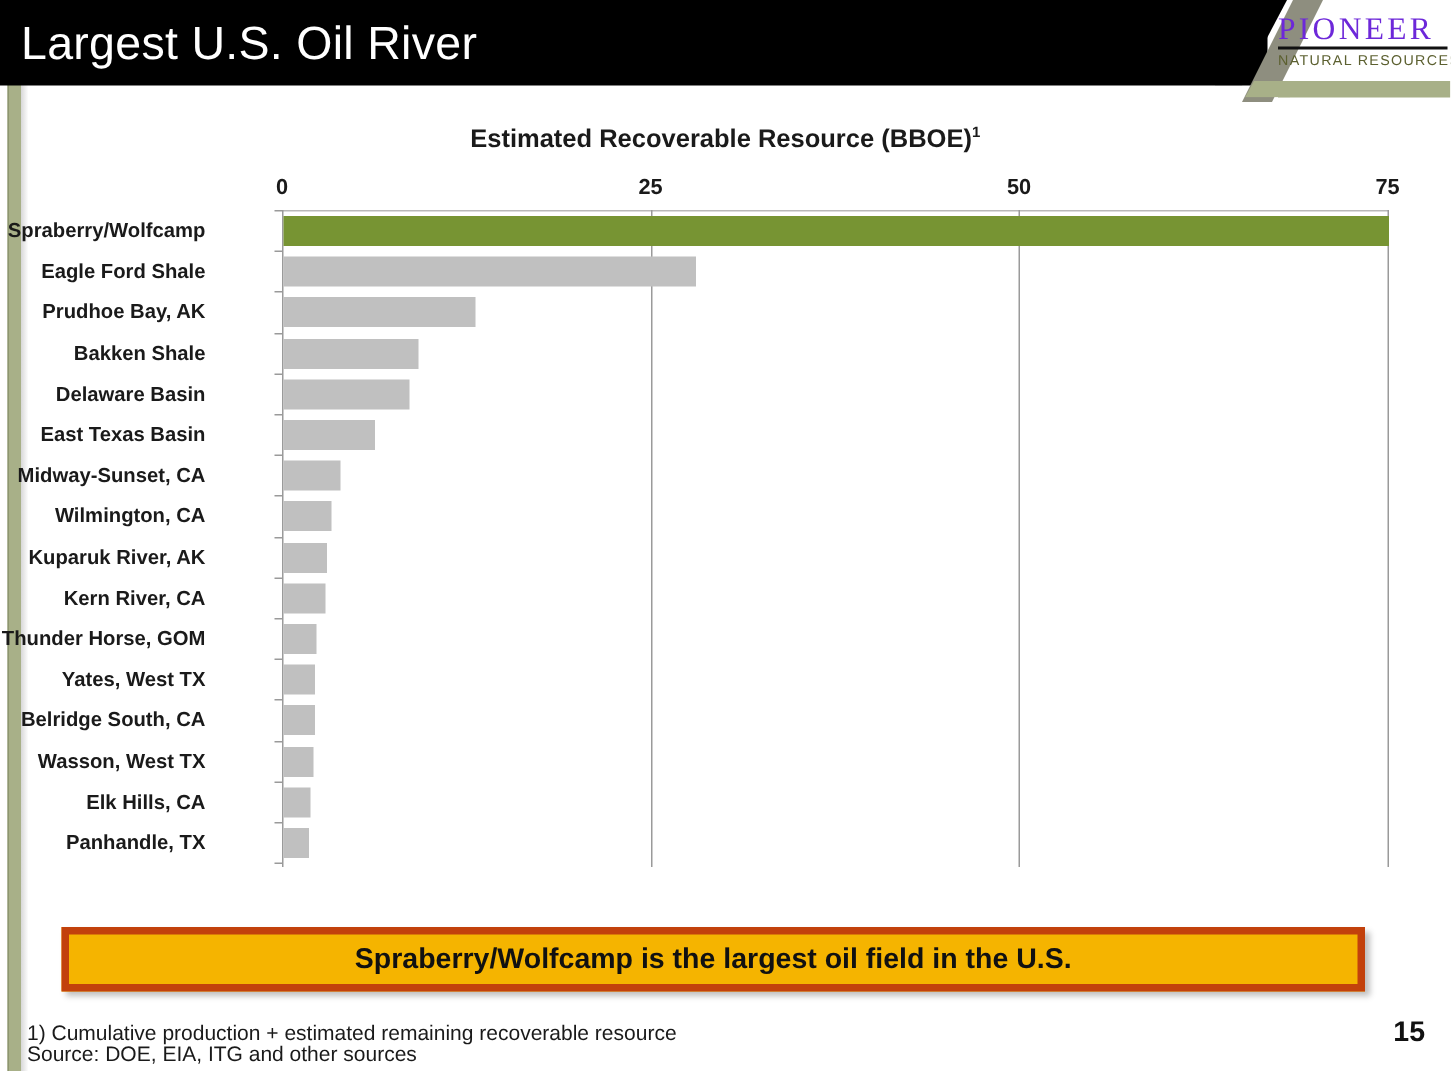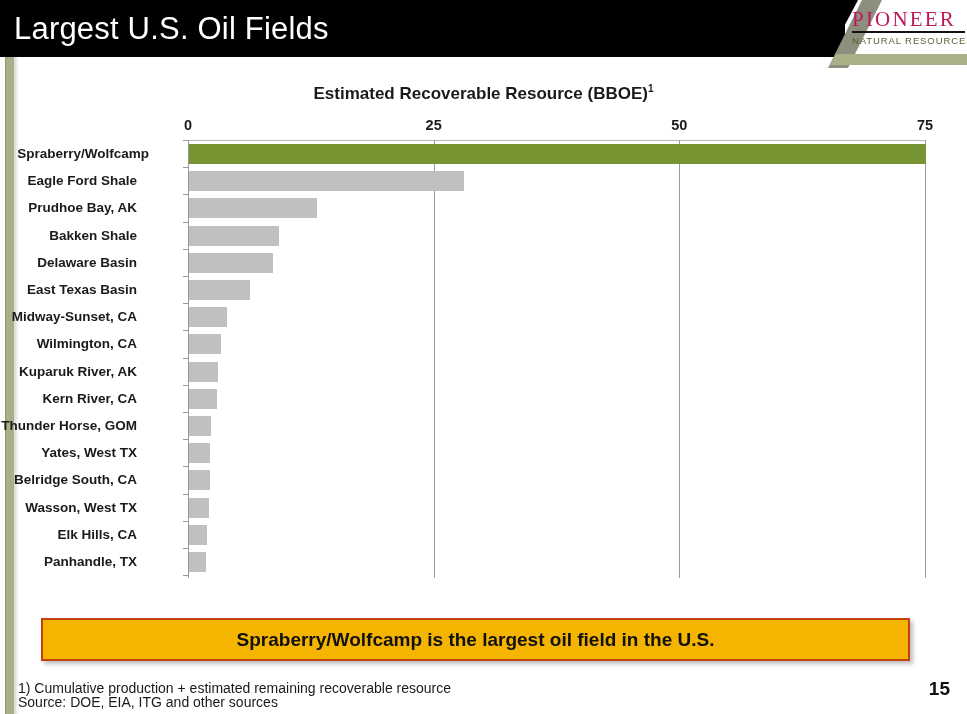--- a/index.html
+++ b/index.html
@@ -86,21 +86,21 @@
 
   
   #logo {
     position: absolute;
     left: 852px;
     top: 8px;
     width: 115px;
     text-align: left;
   }
   #logo-name {
-    color: #be185d;
+    color: #6d28d9;
     font-family: "Liberation Serif", serif;
     font-size: 21px;
     letter-spacing: 2.2px;
     line-height: 22px;
     white-space: nowrap;
   }
   #logo-rule {
     width: 113px;
     height: 2px;
     background: #111111;
@@ -216,21 +216,21 @@
   }
 
   
   #callout {
     position: absolute;
     left: 41px;
     top: 618px;
     width: 869px;
     height: 43px;
     background: #f5b400;
-    border: 2px solid #c2410c;
+    border: 5px solid #c2410c;
     box-sizing: border-box;
     display: flex;
     align-items: center;
     justify-content: center;
     box-shadow: 3px 3px 4px rgba(0,0,0,0.25);
   }
   #callout-text {
     font-size: 19px;
     font-weight: bold;
     color: #111111;
@@ -260,21 +260,21 @@
 
 <div id="slide">
 
   <div id="left-strip"></div>
   <div id="left-strip-shadow"></div>
 
   <div id="header">
     <div id="header-black"></div>
     <div id="header-wedge-gray"></div>
     <div id="header-wedge"></div>
-    <div id="header-title">Largest U.S. Oil Fields</div>
+    <div id="header-title">Largest U.S. Oil River</div>
   </div>
 
   <div id="logo-bar-tail"></div>
   <div id="logo-bar"></div>
   <div id="logo">
     <div id="logo-name">PIONEER</div>
     <div id="logo-rule"></div>
     <div id="logo-sub">NATURAL RESOURCES</div>
   </div>
 
@@ -289,21 +289,21 @@
       <div class="tick-label" style="left: 925px;">75</div>
     </div>
 
   <div id="axis-top"></div>
 
   <div id="plot">
       <div class="gridline" style="left: 0px;"></div>
       <div class="gridline" style="left: 245.667px;"></div>
       <div class="gridline" style="left: 491.333px;"></div>
       <div class="gridline" style="left: 737px;"></div>
-      <div class="row" style="top: 0px; padding-left: 12px;">
+      <div class="row" style="top: 0px;">
         <div class="row-tick"></div>
         <div class="cat-label" style="top: 4px;">Spraberry/Wolfcamp</div>
         <div class="bar highlight" title="Spraberry/Wolfcamp: 75 BBOE" style="width: 737px;"></div>
       </div>
       <div class="row" style="top: 27.2px;">
         <div class="row-tick"></div>
         <div class="cat-label" style="top: 4px;">Eagle Ford Shale</div>
         <div class="bar" title="Eagle Ford Shale: 28 BBOE" style="width: 275.147px;"></div>
       </div>
       <div class="row" style="top: 54.4px;">

